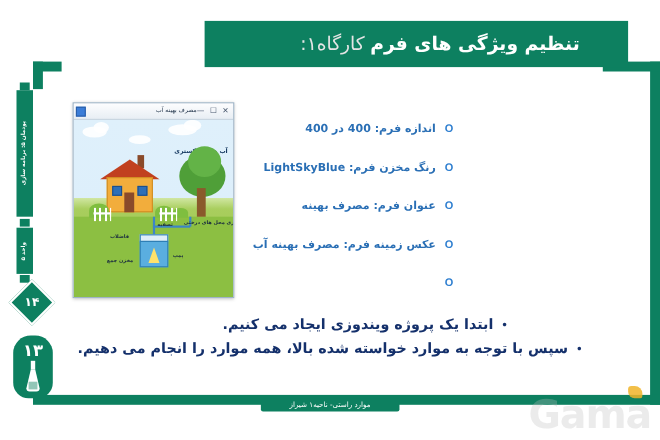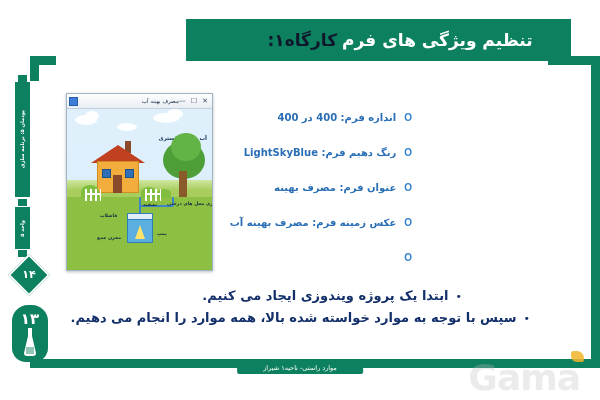--- a/index.html
+++ b/index.html
@@ -67,23 +67,23 @@
     height: 42px;
     background: #0d8060;
     display: flex;
     align-items: center;
     justify-content: center;
     gap: 5px;
     box-sizing: border-box;
     padding: 0 14px;
   }
   .title-accent {
-    color: #0f172a;
+    color: #e5e5e5;
     font-size: 17px;
-    font-weight: bold;
+    font-weight: normal;
     white-space: nowrap;
     letter-spacing: -0.3px;
     margin-left: 43px;
   }
   .title-main {
     color: #ffffff;
     font-size: 17px;
     font-weight: bold;
     white-space: nowrap;
     letter-spacing: -0.3px;
@@ -488,21 +488,21 @@
     font-size: 6.5px;
     padding: 2px 26px;
     border-radius: 2px;
     white-space: nowrap;
     direction: rtl;
   }
 
   
   .watermark {
     position: absolute;
-    right: 20px;
+    right: 8px;
     bottom: 2px;
     font-size: 36px;
     font-weight: bold;
     color: rgba(190,190,190,0.30);
     letter-spacing: -1px;
     font-family: "DejaVu Sans", sans-serif;
     user-select: none;
   }
   .watermark-dot {
     position: absolute;
@@ -555,21 +555,21 @@
   </div>
 
 
   <div class="sub-list">
     <div class="sub-item">
       <span class="sub-marker">O</span>
       <span class="sub-text">اندازه فرم: 400 در 400</span>
     </div>
     <div class="sub-item">
       <span class="sub-marker">O</span>
-      <span class="sub-text">رنگ دهیم فرم: LightSkyBlue</span>
+      <span class="sub-text">رنگ مخزن فرم: LightSkyBlue</span>
     </div>
     <div class="sub-item">
       <span class="sub-marker">O</span>
       <span class="sub-text">عنوان فرم: مصرف بهینه</span>
     </div>
     <div class="sub-item">
       <span class="sub-marker">O</span>
       <span class="sub-text">عکس زمینه فرم: مصرف بهینه آب</span>
     </div>
     <div class="sub-item">

